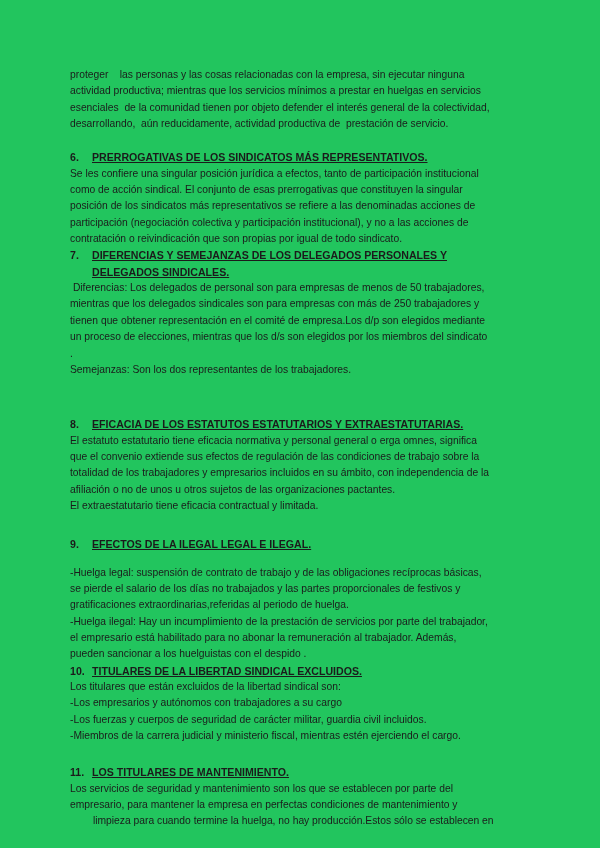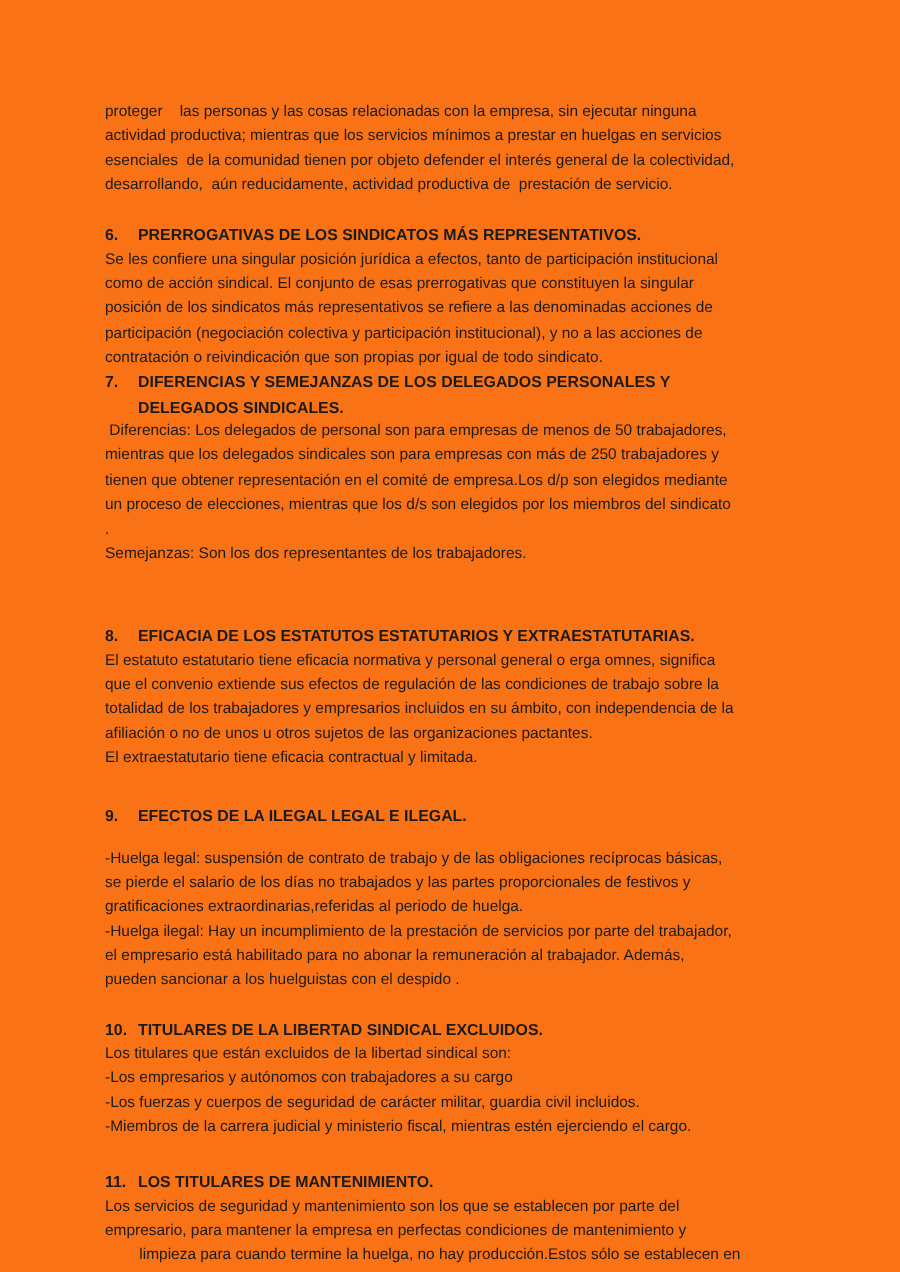--- a/index.html
+++ b/index.html
@@ -1,21 +1,21 @@
 <!DOCTYPE html>
 <html><head>
 <meta charset="utf-8">
 <style>
   html,body{margin:0;padding:0;background:#ffffff;}
   .page{
     position:relative;
     width:600px;height:848px;
     box-sizing:border-box;
     padding:67px 36px 0 70px;
-    background:#f97316;
+    background:#22c55e;
     color:#1b1b1b;
     font-family:"Liberation Sans","DejaVu Sans",sans-serif;
     font-size:10.3px;
     line-height:16.35px;
     overflow:hidden;
   }
   .para{
     margin:0;
     white-space:pre-wrap;
     text-align:justify;
@@ -24,28 +24,29 @@
     display:flex;
     font-weight:bold;
     font-size:10.6px;
   }
   .heading .num{
     flex:0 0 22px;
   }
   .heading .title{
     flex:1 1 auto;
     white-space:pre-wrap;
+    text-decoration:underline;
   }
   .section{margin-top:0;}
   .sec6{margin-top:17px;}
   .sec7{margin-top:0;}
   .sec8{margin-top:38px;}
   .sec9{margin-top:22px;}
   .sec9 .para{margin-top:12px;}
-  .sec10{margin-top:16px;}
+  .sec10{}
   .sec11{margin-top:20px;}
 </style>
 </head>
 <body>
 
 <div class="page">
 
   <p class="para">proteger    las personas y las cosas relacionadas con la empresa, sin ejecutar ninguna
 actividad productiva; mientras que los servicios mínimos a prestar en huelgas en servicios
 esenciales  de la comunidad tienen por objeto defender el interés general de la colectividad,

